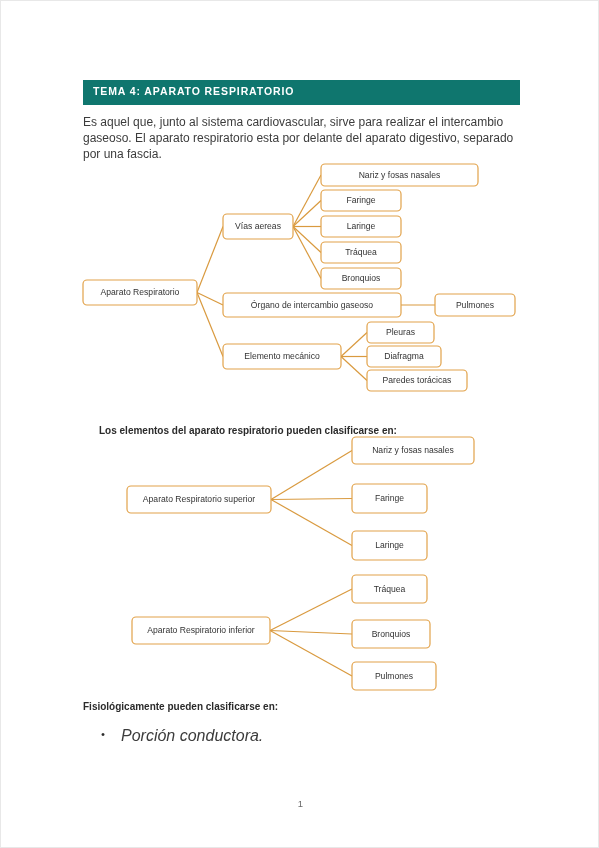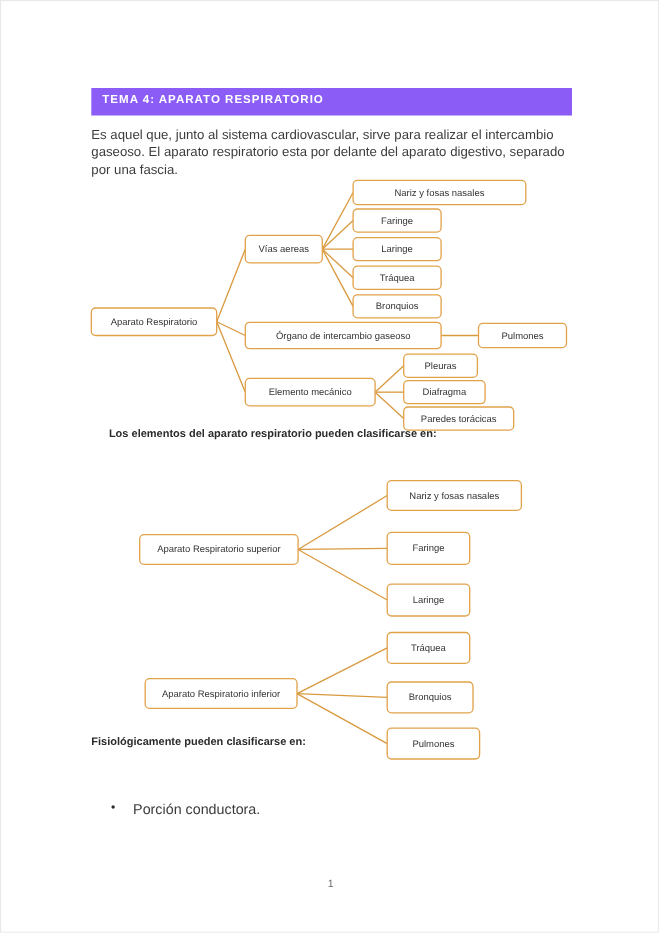--- a/index.html
+++ b/index.html
@@ -18,21 +18,21 @@
     border: 1px solid #e8e8e8;
     box-sizing: border-box;
     overflow: hidden;
   }
   .banner {
     position: absolute;
     left: 82px;
     top: 79px;
     width: 437px;
     height: 25px;
-    background: #8b5cf6;
+    background: #0f766e;
     box-sizing: border-box;
   }
   .banner-text {
     position: absolute;
     left: 10px;
     top: 5px;
     font-size: 10.5px;
     font-weight: bold;
     letter-spacing: 0.9px;
     color: #ffffff;
@@ -46,37 +46,38 @@
     line-height: 16px;
   }
   .para-intro { top: 113px; }
   .lead {
     position: absolute;
     left: 82px;
     font-size: 10px;
     font-weight: bold;
     color: #2b2b2b;
   }
-  .lead-mid { top: 388px; padding-left: 16px; }
-  .lead-bottom { top: 668px; }
+  .lead-mid { top: 424px; padding-left: 16px; }
+  .lead-bottom { top: 700px; }
   .bullets {
     position: absolute;
     left: 82px;
     top: 726px;
     width: 440px;
     margin: 0;
     padding: 0;
     list-style: none;
   }
   .bullets li {
     position: relative;
-    font-size: 13px;
+    font-size: 16px;
     color: #3c3c3c;
     line-height: 17px;
     padding-left: 38px;
+    font-style: italic;
   }
   .bullets li::before {
     content: "\2022";
     position: absolute;
     left: 18px;
     top: -1px;
     font-size: 11px;
     color: #2b2b2b;
   }
   .page-number {

